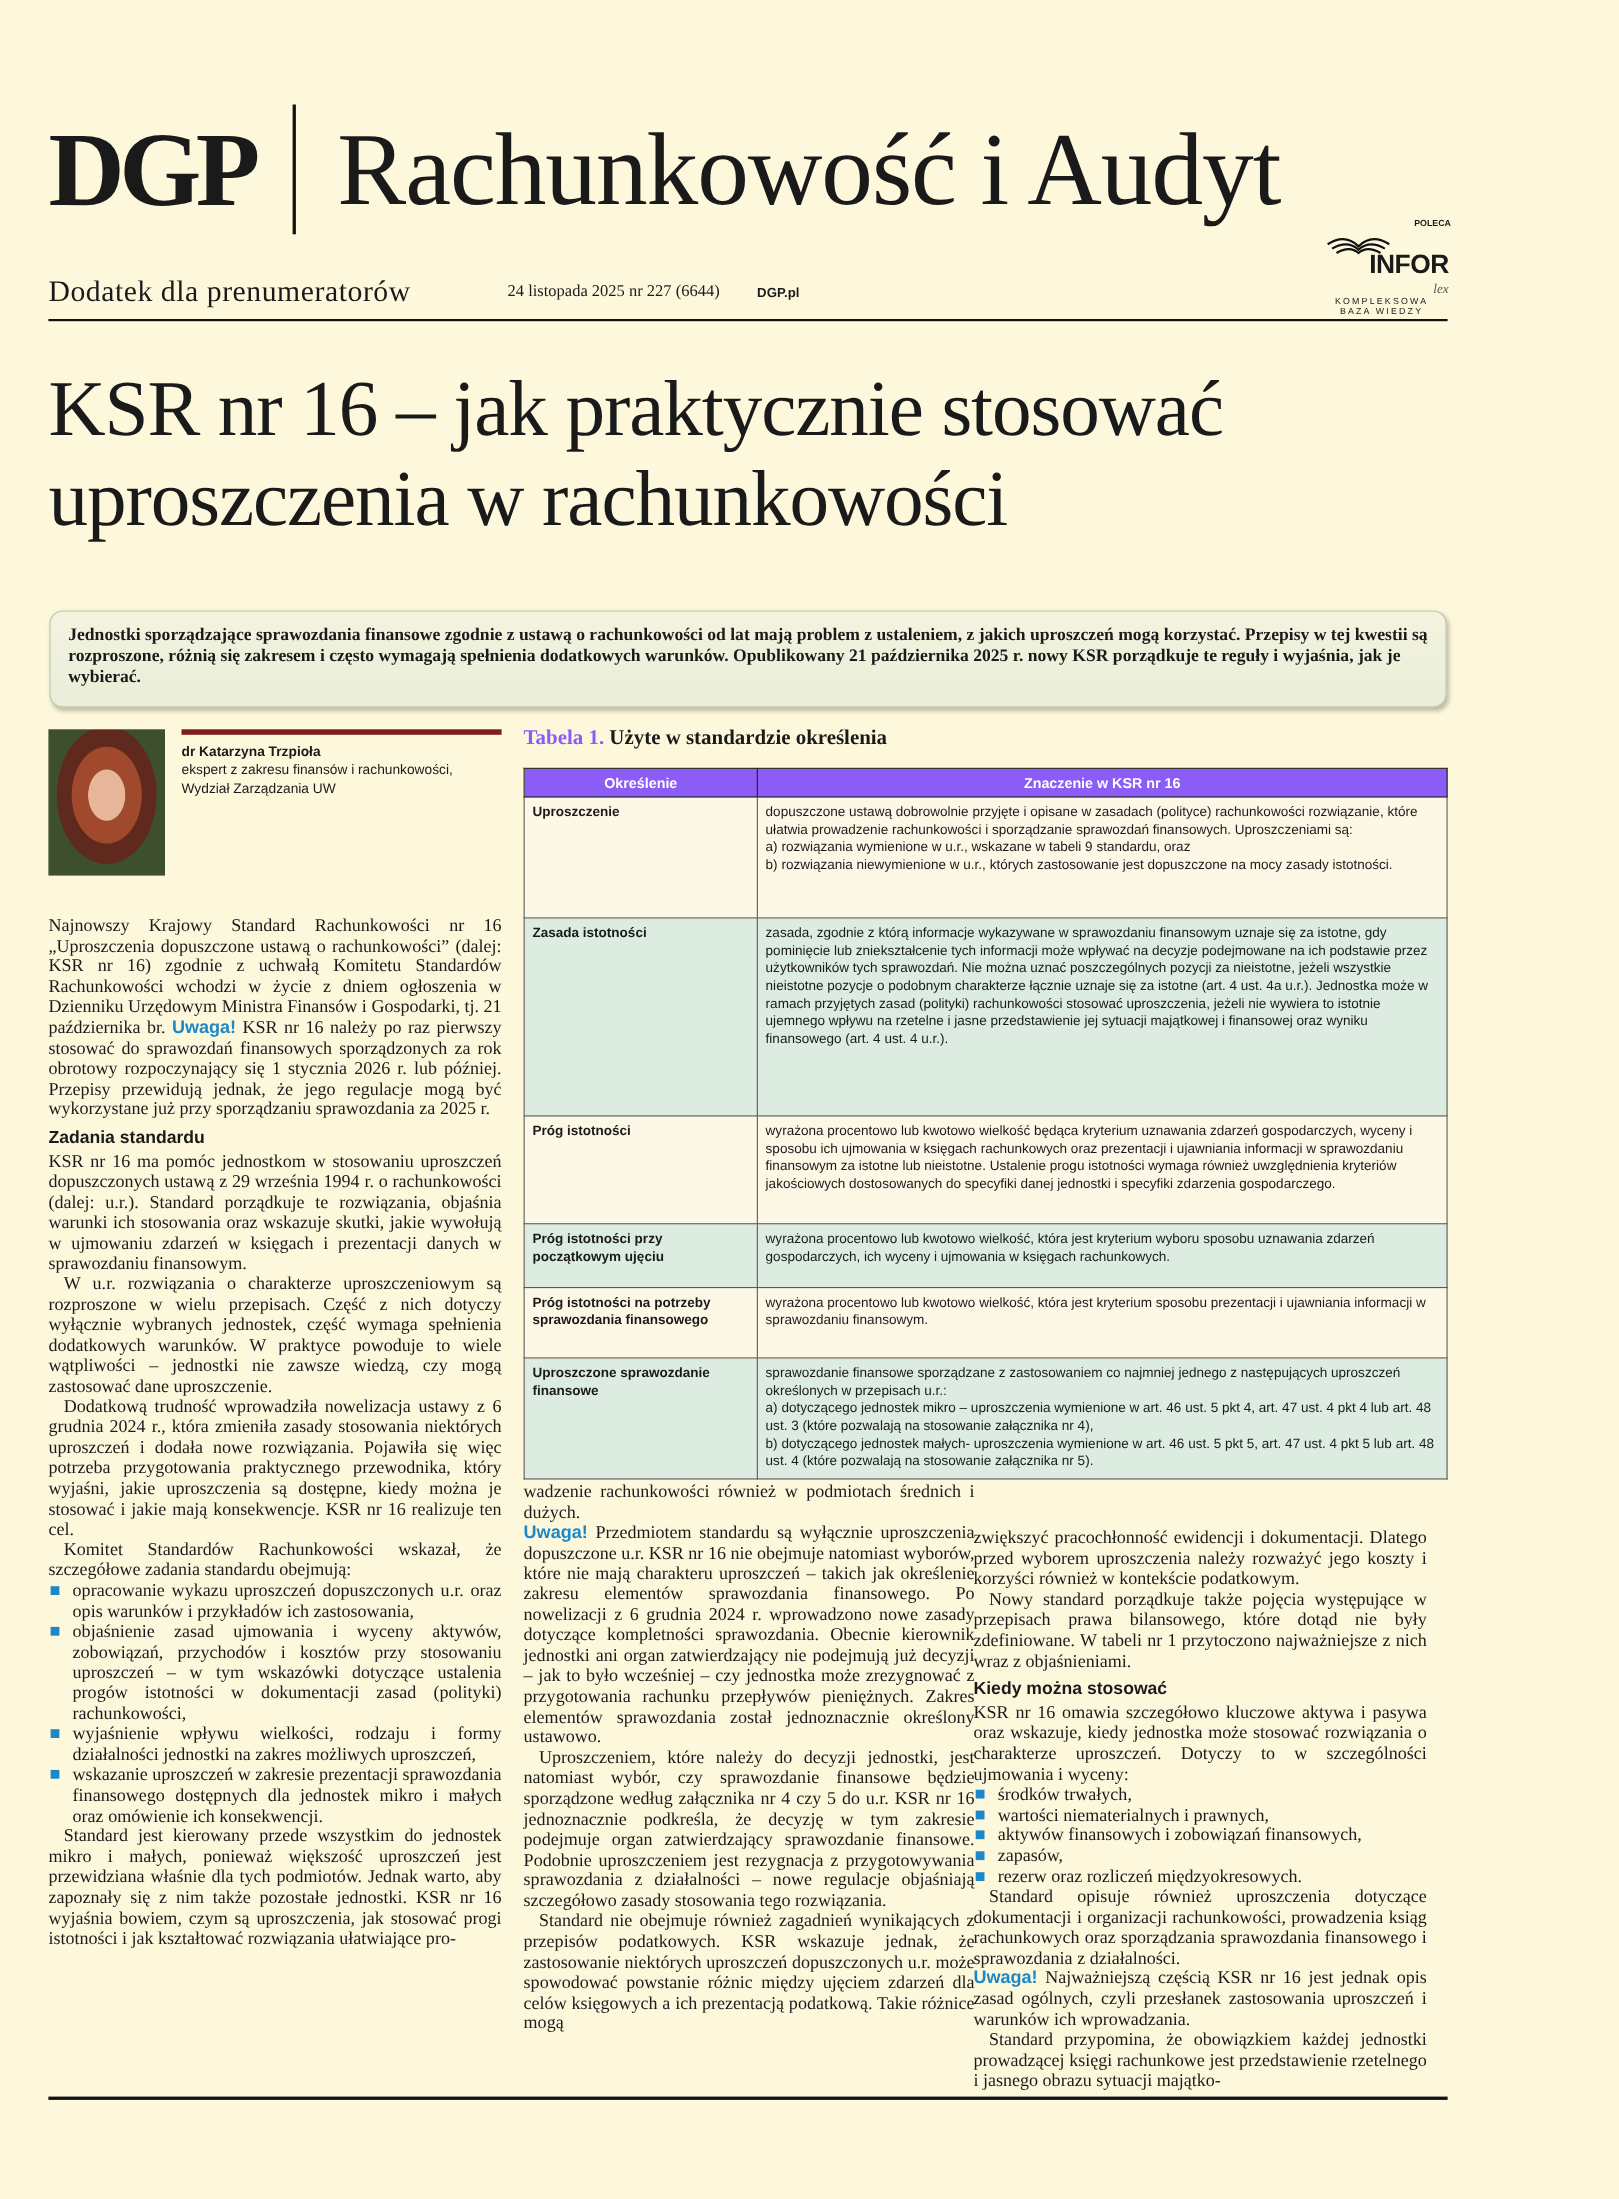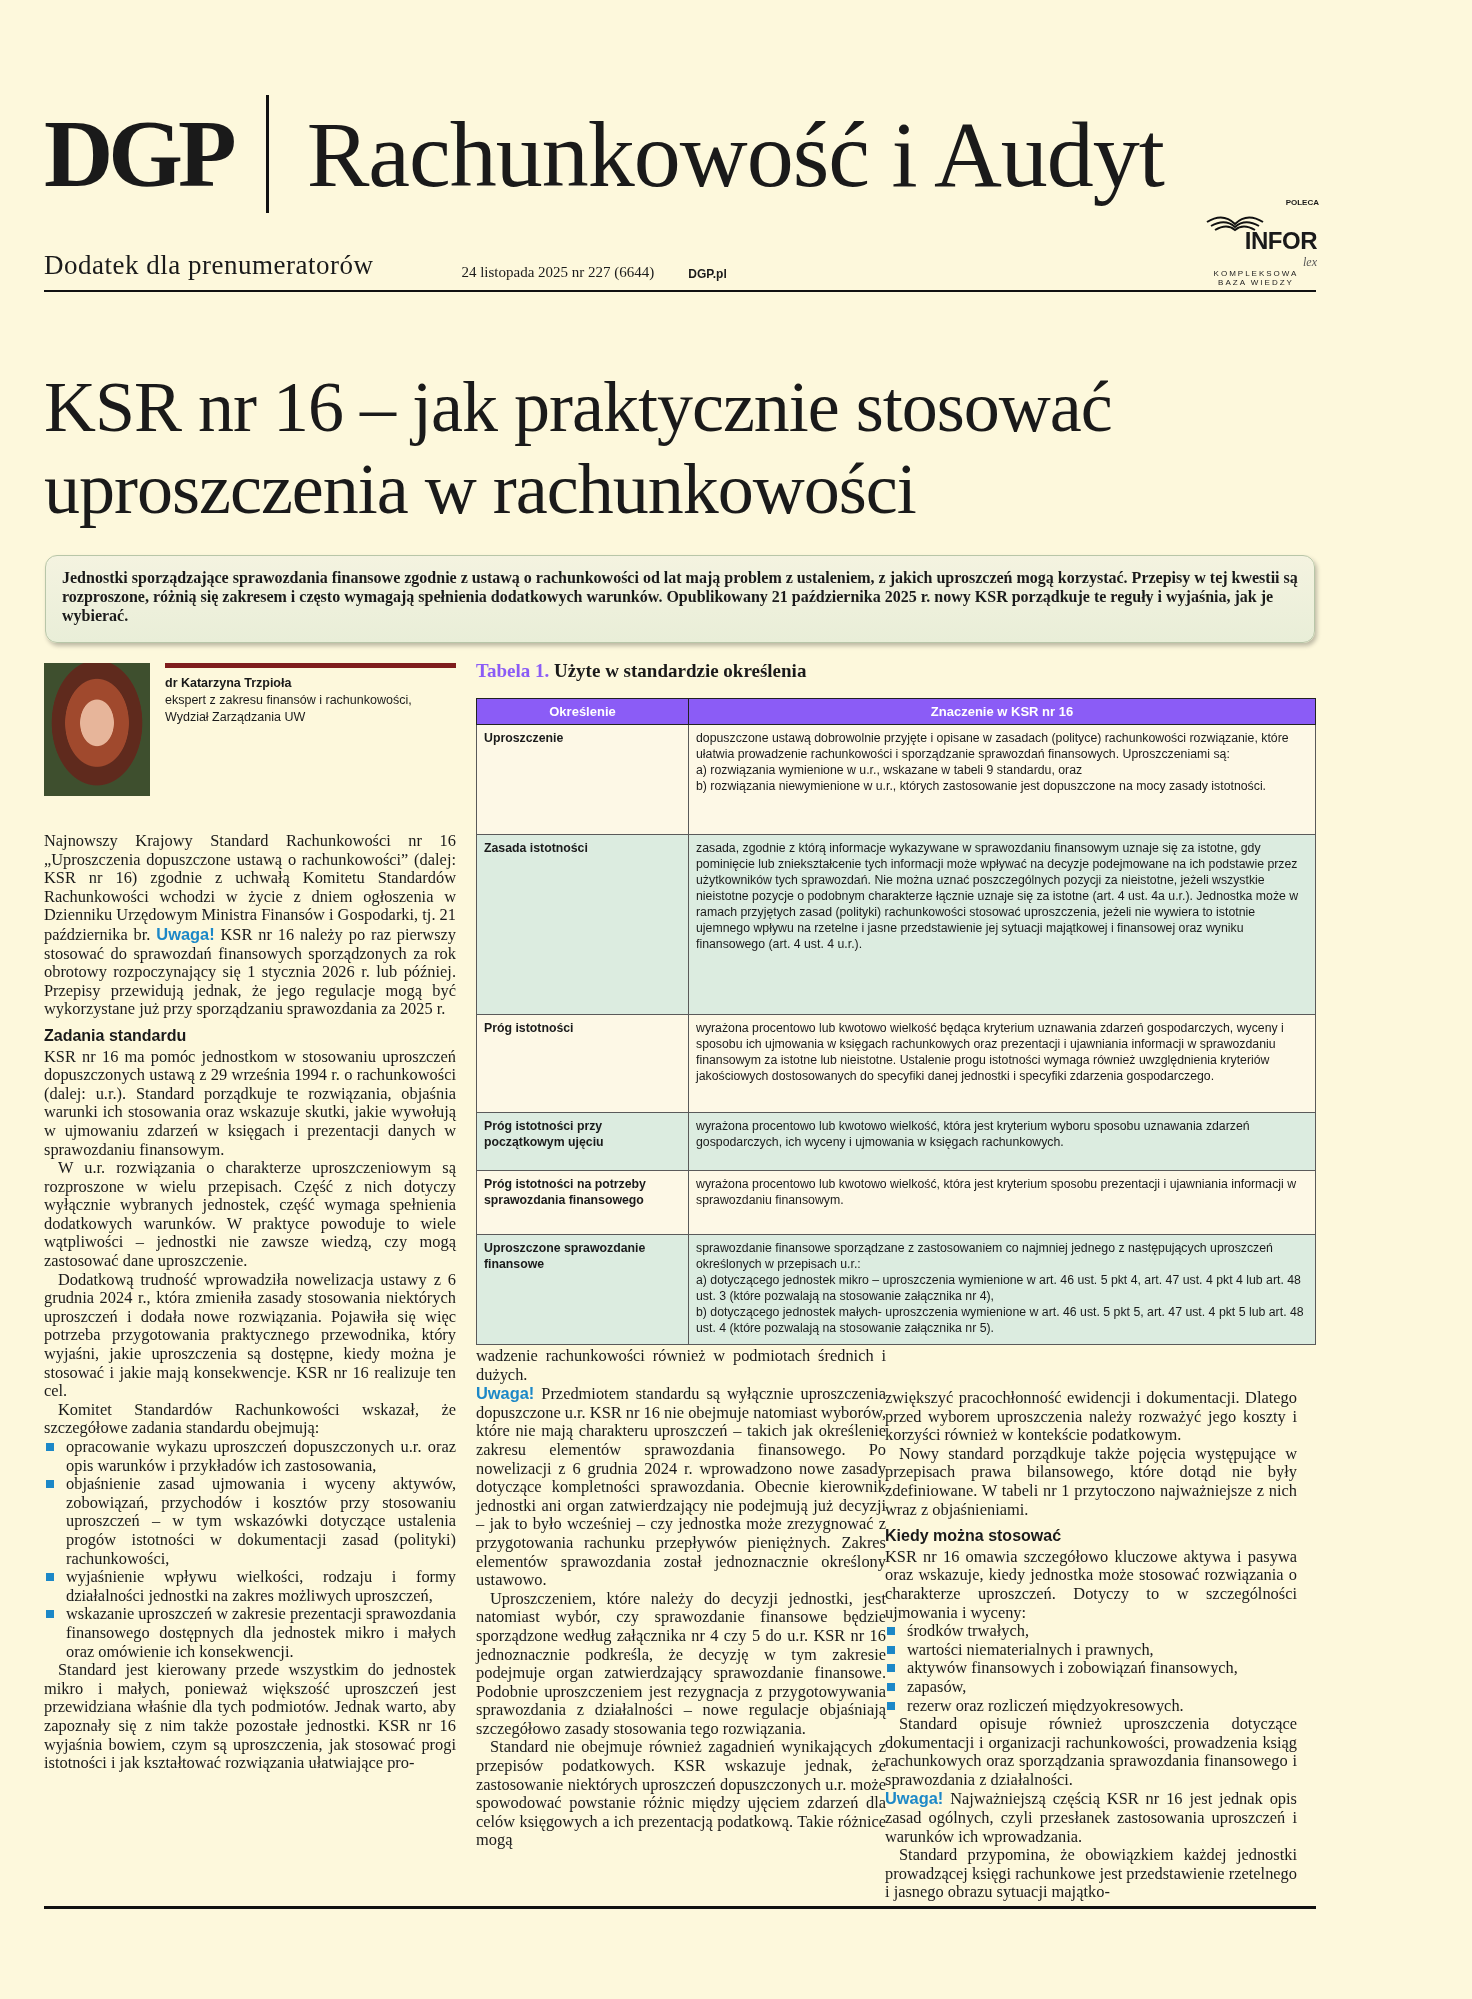--- a/index.html
+++ b/index.html
@@ -2,33 +2,33 @@
 <html><head>
 <meta charset="utf-8">
 <style>
   * { box-sizing: border-box; margin: 0; padding: 0; }
   body { width: 1472px; height: 1999px; background: #fdf8dc; font-family: "Liberation Serif", serif; color: #1a1a1a; overflow: hidden; }
   .page { position: relative; width: 1472px; height: 1999px; padding: 0 44px; }
   .mast { position: absolute; top: 95px; left: 44px; display: flex; align-items: center; }
   .dgp { font-family: "Liberation Serif", serif; font-weight: 700; font-size: 96px; letter-spacing: -5px; line-height: 1; }
   .mast-sep { width: 3px; height: 118px; background: #111; margin: 0 38px 0 34px; }
   .mast-title { font-family: "Liberation Serif", serif; font-size: 94px; letter-spacing: -1px; line-height: 1; }
-  .subline { position: absolute; top: 250px; left: 44px; width: 1272px; display: flex; align-items: flex-end; }
+  .subline { position: absolute; top: 250px; left: 44px; width: 1272px; display: flex; align-items: center; }
   .dodatek { font-size: 27px; letter-spacing: 0.5px; }
   .dateno { font-size: 15px; margin-left: 88px; }
   .dgppl { font-family: "Liberation Sans", sans-serif; font-weight: 700; font-size: 12px; margin-left: 34px; }
   .rule-top { position: absolute; top: 290px; left: 44px; width: 1272px; height: 2px; background: #111; }
   .infor { position: absolute; top: 198px; left: 1195px; width: 122px; text-align: right; font-family: "Liberation Sans", sans-serif; }
   .poleca { font-size: 8px; font-weight: 700; text-align: right; margin-right: -2px; }
   .infor-logo { display: flex; align-items: flex-end; justify-content: flex-start; margin-top: 2px; flex-direction: column; }
   .infor-word { font-weight: 800; font-size: 24px; letter-spacing: -0.5px; }
   .infor-lex { font-family: "Liberation Serif", serif; font-style: italic; font-size: 12px; color: #555; margin-left: 2px; }
   .infor-sub { font-size: 8px; letter-spacing: 2px; text-align: center; line-height: 1.1; }
   .wings { position: absolute; top: 12px; left: 10px; }
-  h1.headline { position: absolute; top: 330px; left: 44px; font-weight: 400; font-size: 72px; line-height: 82px; letter-spacing: -1px; width: 1290px; margin-top: 36px; }
+  h1.headline { position: absolute; top: 330px; left: 44px; font-weight: 400; font-size: 72px; line-height: 82px; letter-spacing: -1px; width: 1290px; }
   .lead { position: absolute; top: 555px; left: 45px; width: 1270px; height: 88px; border: 1.5px solid #b8c6a8; border-radius: 12px; background: linear-gradient(#f4f3e0, #e9eed8); box-shadow: 2px 3px 4px rgba(0,0,0,0.25); padding: 12px 16px; font-weight: 700; font-size: 16px; line-height: 19px; }
   .author { position: absolute; top: 663px; left: 44px; width: 412px; }
   .photo { position: absolute; left: 0; top: 0; width: 106px; height: 133px; background: radial-gradient(ellipse at 50% 45%, #e7b59a 0 22%, #a0492d 23% 42%, #5f2a1d 43% 60%, #3e4f2e 61%); }
   .author-info { position: absolute; left: 121px; top: 0; width: 291px; border-top: 5px solid #7f1d1d; padding-top: 7px; font-family: "Liberation Sans", sans-serif; font-size: 12.5px; line-height: 17px; }
   .author-name { font-weight: 700; }
   .col { position: absolute; font-size: 16.4px; line-height: 18.6px; text-align: justify; }
   .col p { text-indent: 14px; hyphens: auto; }
   .col p.ni { text-indent: 0; }
   .col h3 { font-family: "Liberation Sans", sans-serif; font-weight: 700; font-size: 16px; margin: 8px 0 2px; }
   .uwaga { color: #1c88c7; font-family: "Liberation Sans", sans-serif; font-weight: 700; }

